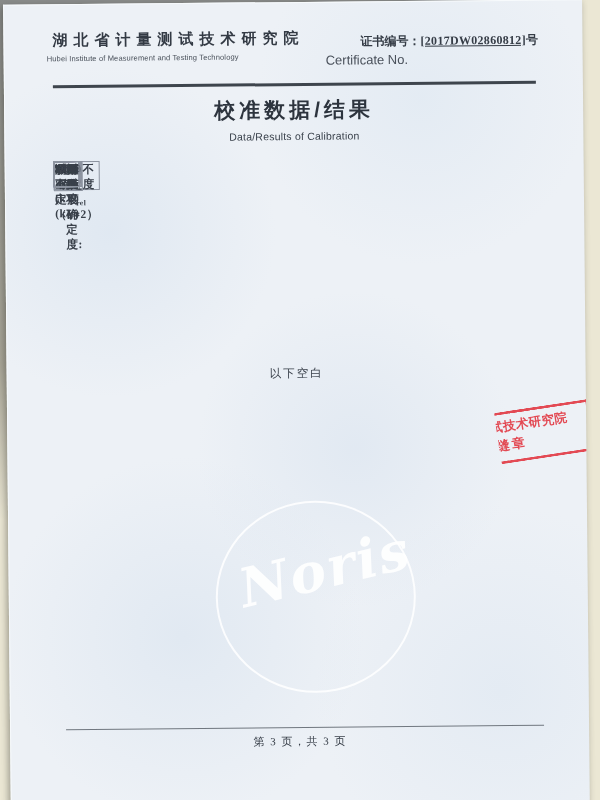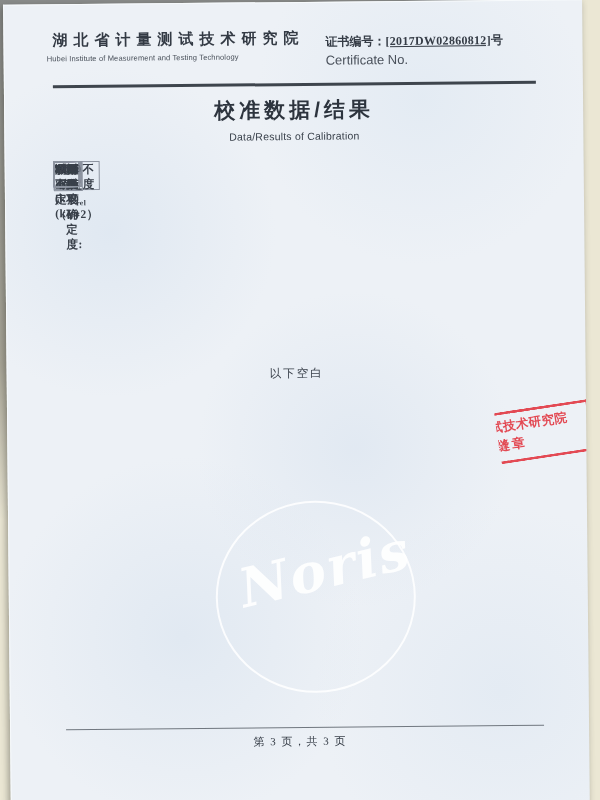--- a/index.html
+++ b/index.html
@@ -161,21 +161,21 @@
 <body>
 
 <div class="stage">
   <div class="scan-top"></div>
   <div class="scan-left"></div>
 
   <div class="paper">
 
     <div class="institute-cn">湖北省计量测试技术研究院</div>
     <div class="institute-en">Hubei Institute of Measurement and Testing Technology</div>
-    <div class="cert-line"><span style="position:static;">证书编号：</span><span class="cert-num">[2017DW02860812]</span><span class="cert-suffix">号</span></div>
+    <div class="cert-line"><span style="position:static;margin-left:35px;">证书编号：</span><span class="cert-num">[2017DW02860812]</span><span class="cert-suffix">号</span></div>
     <div class="cert-en">Certificate No.</div>
     <div class="head-rule"></div>
 
     <div class="title-cn">校准数据/结果</div>
     <div class="title-en">Data/Results of Calibration</div>
 
     <table class="cal-table">
       <colgroup>
           <col class="c1">
           <col class="c2">

